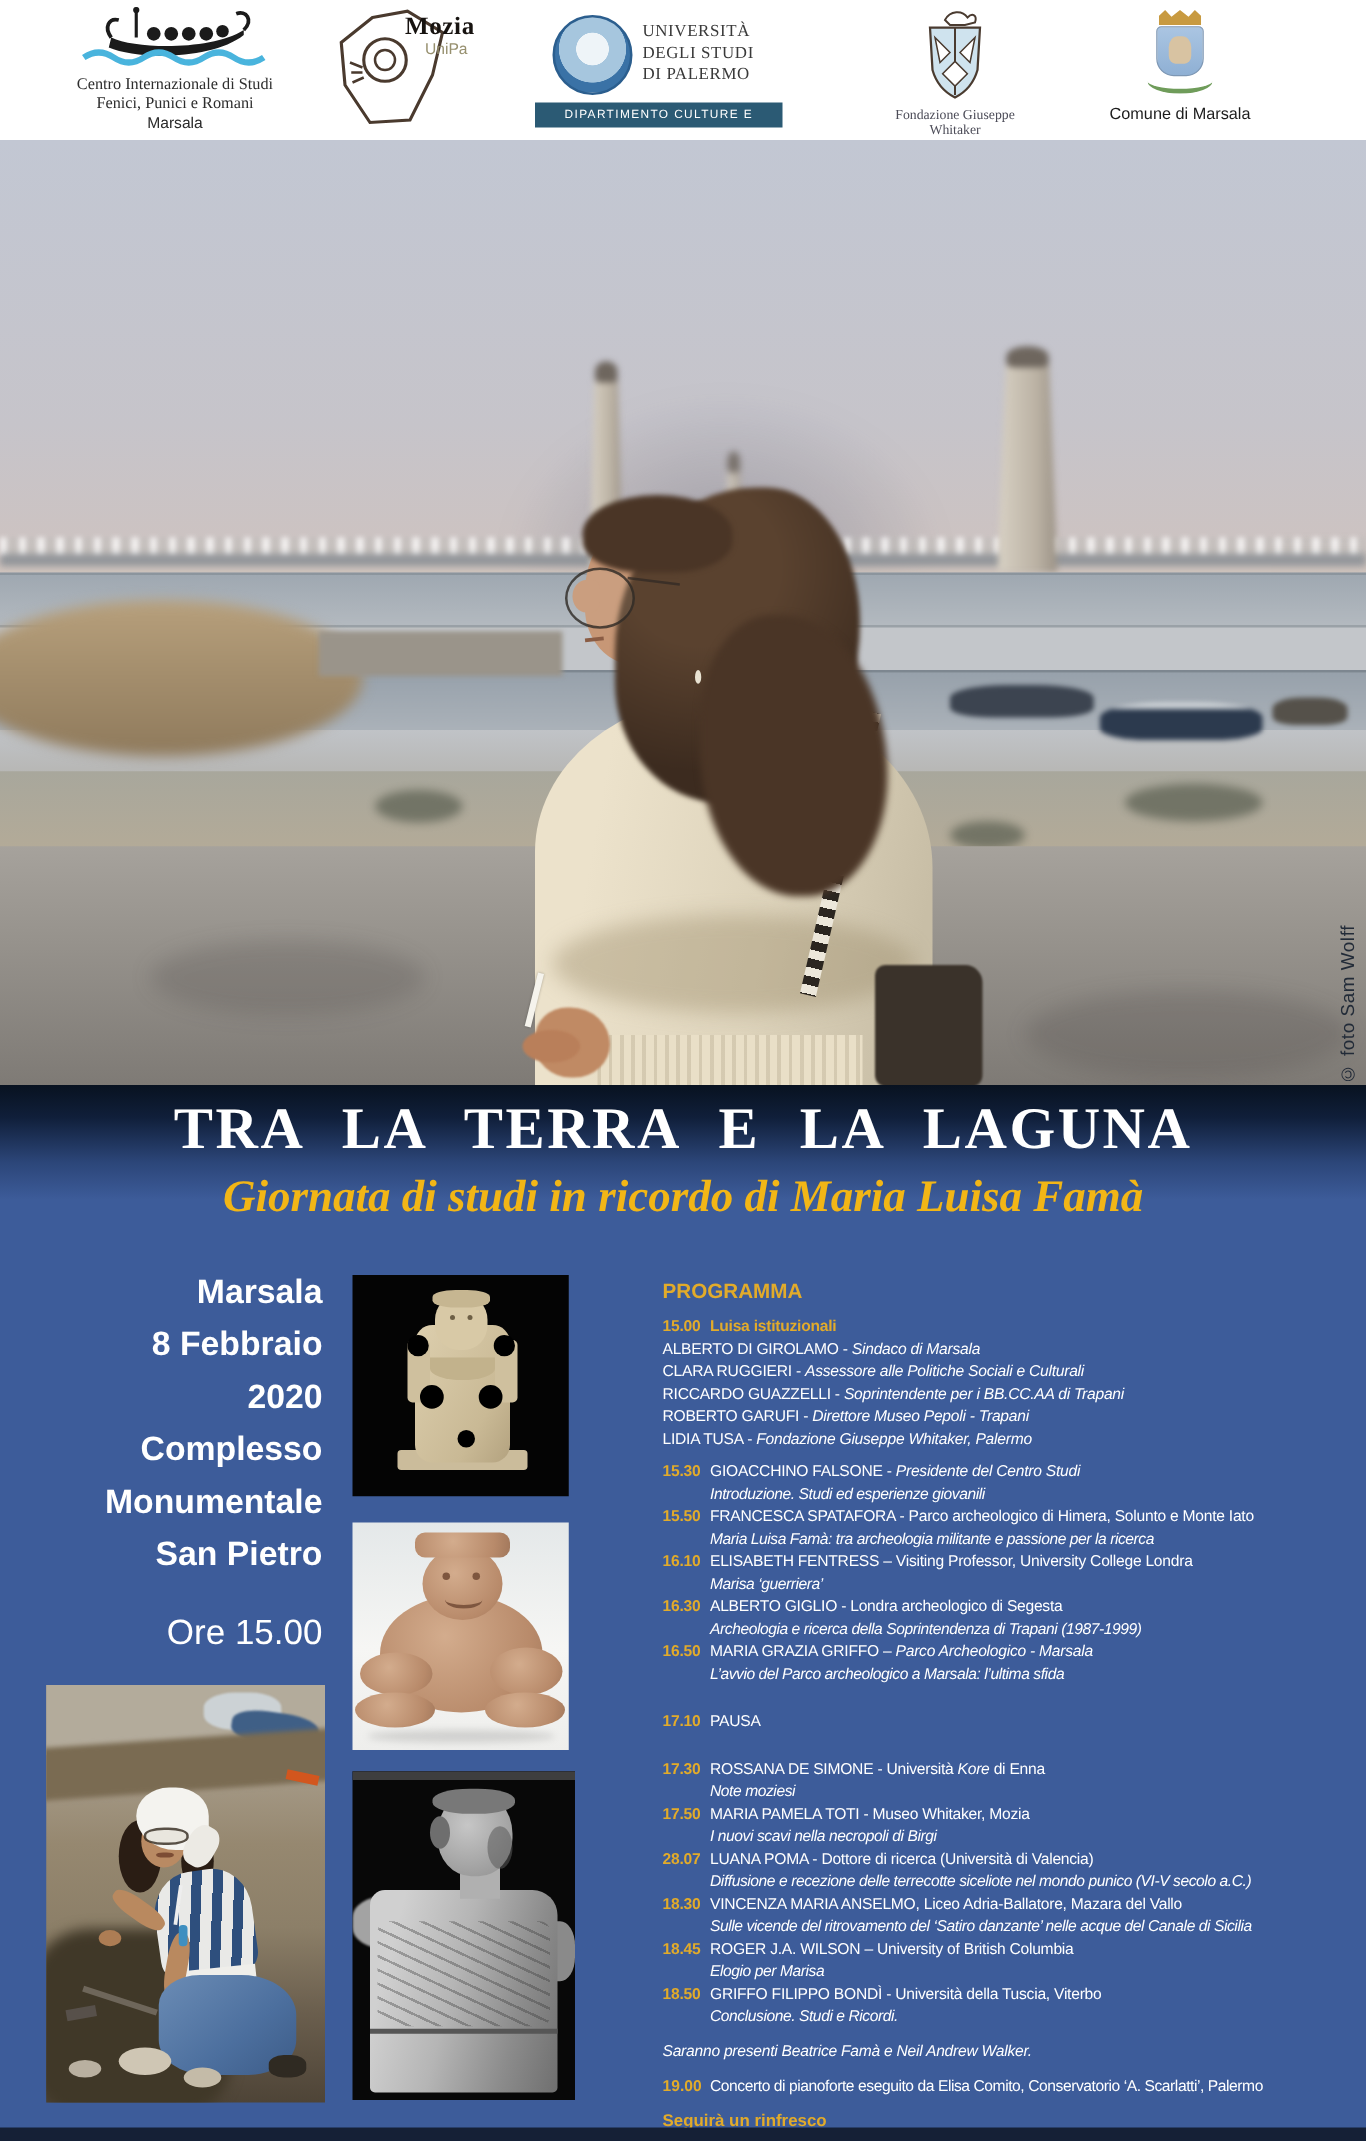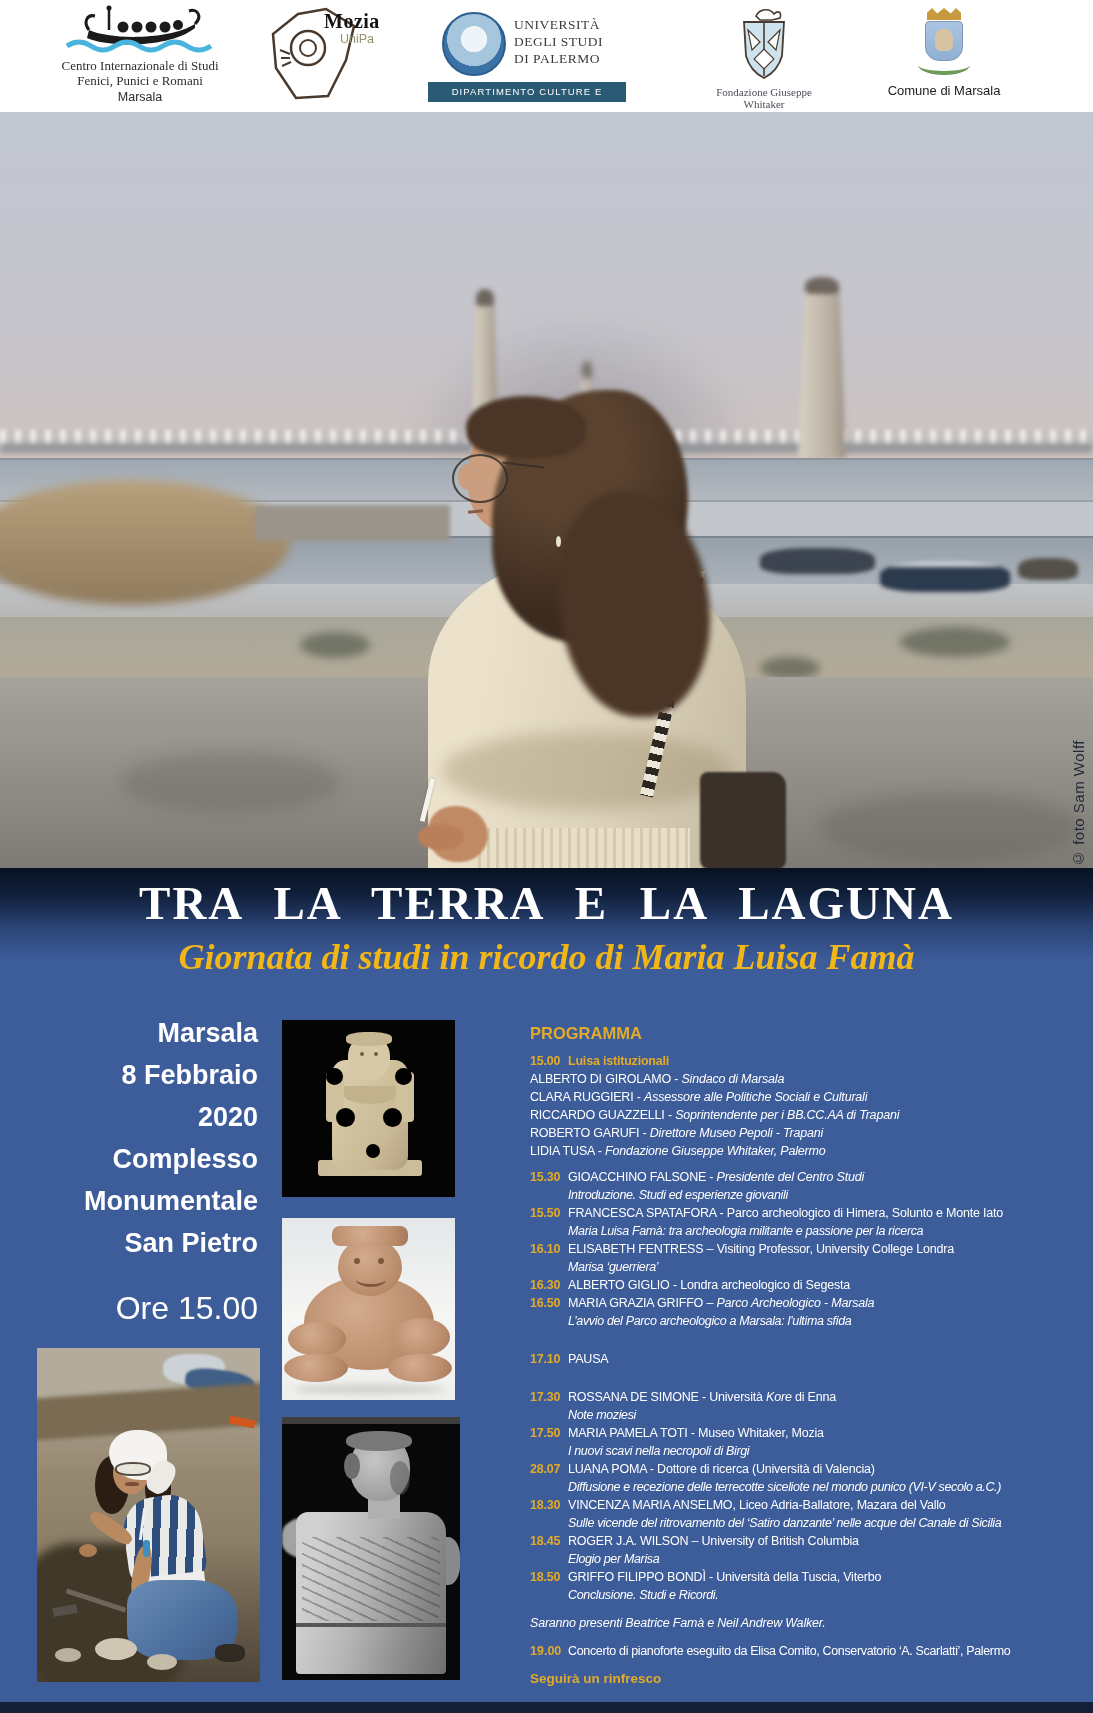--- a/index.html
+++ b/index.html
@@ -103,21 +103,21 @@
       background:linear-gradient(180deg,#081220 0px,#101f3a 26px,#2c4679 62px,#3d5c9a 92px,#3d5c9a 100%);}
   .bottom-strip{position:absolute;left:0;top:1702px;width:1093px;height:11px;background:#152036;}
   .title{position:absolute;left:0;top:876px;width:1093px;text-align:center;color:#fff;
       font-family:"Liberation Serif",serif;font-weight:700;font-size:47px;letter-spacing:2px;word-spacing:18px;}
   .subtitle{position:absolute;left:0;top:936px;width:1093px;text-align:center;color:#f2b616;
       font-family:"Liberation Serif",serif;font-style:italic;font-weight:700;font-size:36px;}
 
   
   .event{position:absolute;left:40px;top:1012px;width:218px;text-align:right;color:#fff;}
   .event .ln{font-size:27px;line-height:42px;font-weight:700;}
-  .event .ore{margin-top:26px;font-size:32px;font-weight:400;}
+  .event .ore{margin-top:26px;font-size:28px;font-weight:400;}
 
   
   .program{position:absolute;left:530px;top:1024px;width:548px;color:#fff;
       font-size:12.5px;line-height:18px;letter-spacing:-0.2px;}
   .ph{color:#e2ab2a;font-weight:700;font-size:16.5px;letter-spacing:0;margin-bottom:10px;}
   .row{position:relative;padding-left:38px;white-space:nowrap;}
   .row .time{position:absolute;left:0;top:0;color:#e2ab2a;font-weight:700;}
   .opening{font-weight:700;color:#e2ab2a;}
   .grow{white-space:nowrap;}
   .role,.it{font-style:italic;}
@@ -301,20 +301,21 @@
       <div class="row">
         <span class="time">15.50</span><span>FRANCESCA SPATAFORA</span><span> - </span><span>Parco archeologico di Himera, Solunto e Monte Iato</span>
         <div class="talk">Maria Luisa Famà: tra archeologia militante e passione per la ricerca</div>
       </div>
       <div class="row">
         <span class="time">16.10</span><span>ELISABETH FENTRESS</span><span> – </span><span>Visiting Professor, University College Londra</span>
         <div class="talk">Marisa ‘guerriera’</div>
       </div>
       <div class="row">
         <span class="time">16.30</span><span>ALBERTO GIGLIO</span><span> - </span><span>Londra archeologico di Segesta</span>
+        <div class="talk">Archeologia e ricerca della Soprintendenza di Trapani (1987-1999)</div>
       </div>
       <div class="row">
         <span class="time">16.50</span><span>MARIA GRAZIA GRIFFO</span><span> – </span><span class="it">Parco Archeologico - Marsala</span>
         <div class="talk">L’avvio del Parco archeologico a Marsala: l’ultima sfida</div>
       </div>
 
       <div class="row pausa">
         <span class="time">17.10</span><span>PAUSA</span>
       </div>
 

